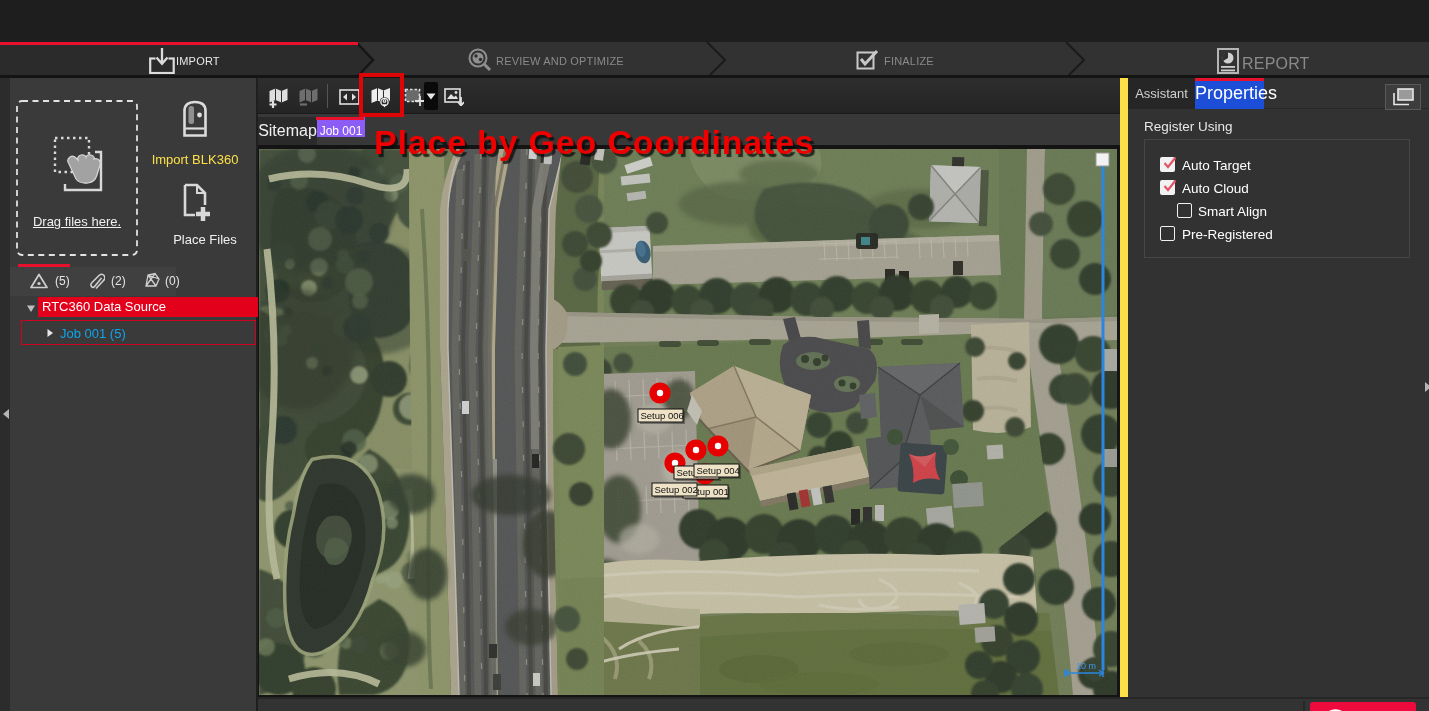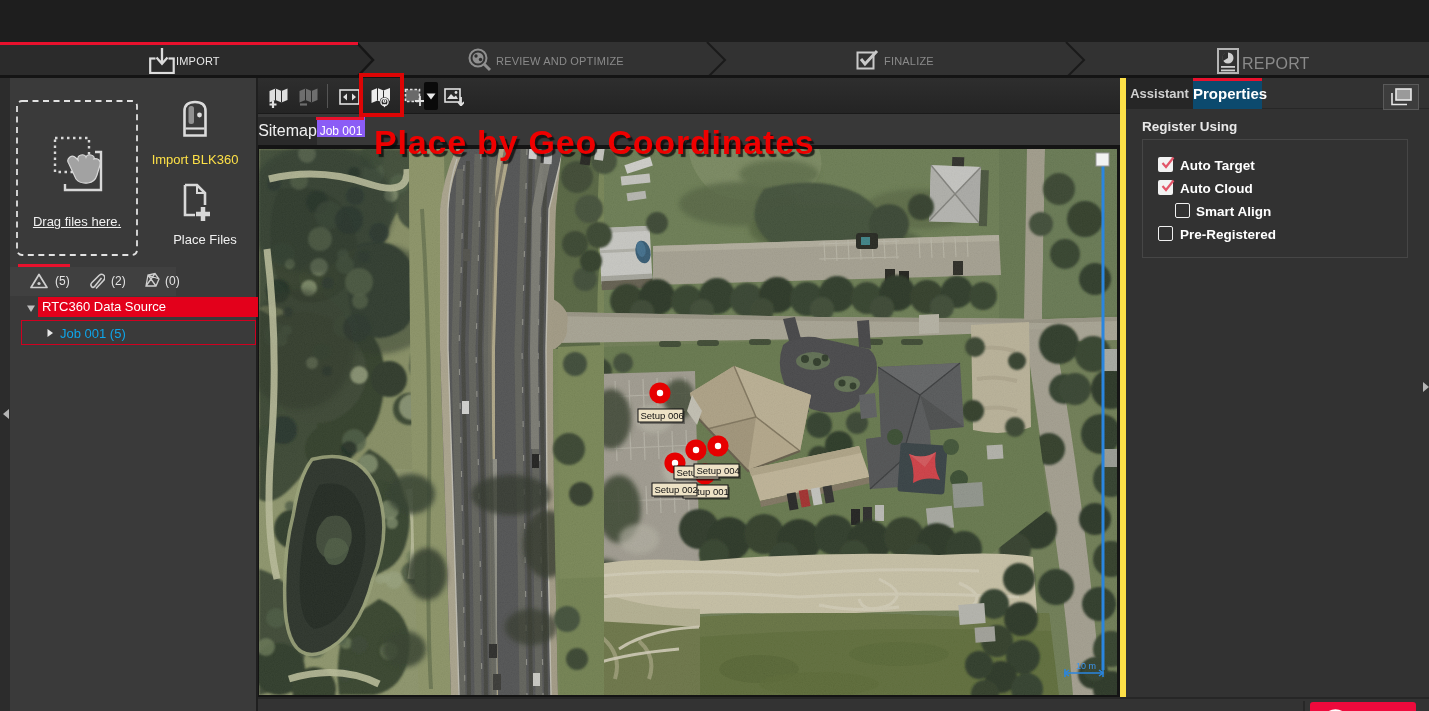--- a/index.html
+++ b/index.html
@@ -823,25 +823,25 @@
 
 <div class="abs" style="left:1310px;top:660px;width:106px;height:43px;background:#ee0a3c;border-radius:3px;"></div>
 
 <svg class="abs" style="left:1320px;top:666px;" width="31" height="31" viewBox="0 0 31 31">
   <circle cx="15.5" cy="15.5" r="13.3" fill="none" stroke="#ffffff" stroke-width="1.7"></circle>
   <path d="M15.5,4 L15.5,20.5 M9,14.5 L15.5,21.5 L22,14.5" fill="none" stroke="#ffffff" stroke-width="2.5"></path>
 </svg>
 
 <div class="abs" style="left:1354px;top:671px;color:#ffffff;font-size:17px;">Import</div>
 
-<div class="abs" style="left:1120px;top:36px;width:309px;height:619px;background:#323232;border-left:6px solid #fde047;font-weight:bold;">
+<div class="abs" style="left:1120px;top:36px;width:309px;height:619px;background:#323232;border-left:8px solid #fde047;">
 
   <div class="abs" style="left:0;top:0;width:67px;height:31px;background:#262626;color:#d0d0d0;font-size:13px;line-height:31px;text-align:center;">Assistant</div>
 
-  <div class="abs" style="left:67px;top:0;width:69px;height:31px;background:#0c4a6e;color:#ffffff;font-size:15px;line-height:31px;text-align:center;">Properties</div>
+  <div class="abs" style="left:67px;top:0;width:69px;height:31px;background:#1d4ed8;color:#ffffff;font-size:18px;line-height:31px;text-align:center;">Properties</div>
 
   <div class="abs" style="left:67px;top:0;width:69px;height:3px;background:#e8112d;"></div>
 
   <div class="abs" style="left:136px;top:30px;width:173px;height:1px;background:#272727;"></div>
 
   <div class="abs" style="left:257px;top:6px;width:36px;height:26px;background:#3d3d3d;border:1px solid #5a5a5a;"></div>
   <svg class="abs" style="left:263px;top:10px;" width="24" height="18" viewBox="0 0 24 18">
     <rect x="7" y="1" width="15" height="11" fill="#9a9a9a" stroke="#e8e8e8" stroke-width="1.6"></rect>
     <path d="M3,5 L3,16.5 L18,16.5" fill="none" stroke="#e8e8e8" stroke-width="1.6"></path>
   </svg>

